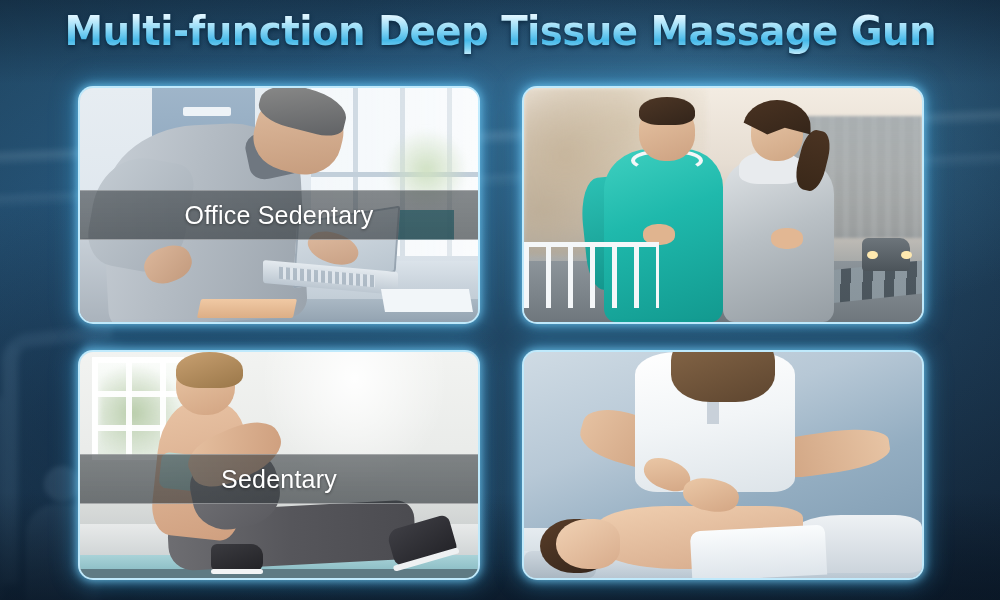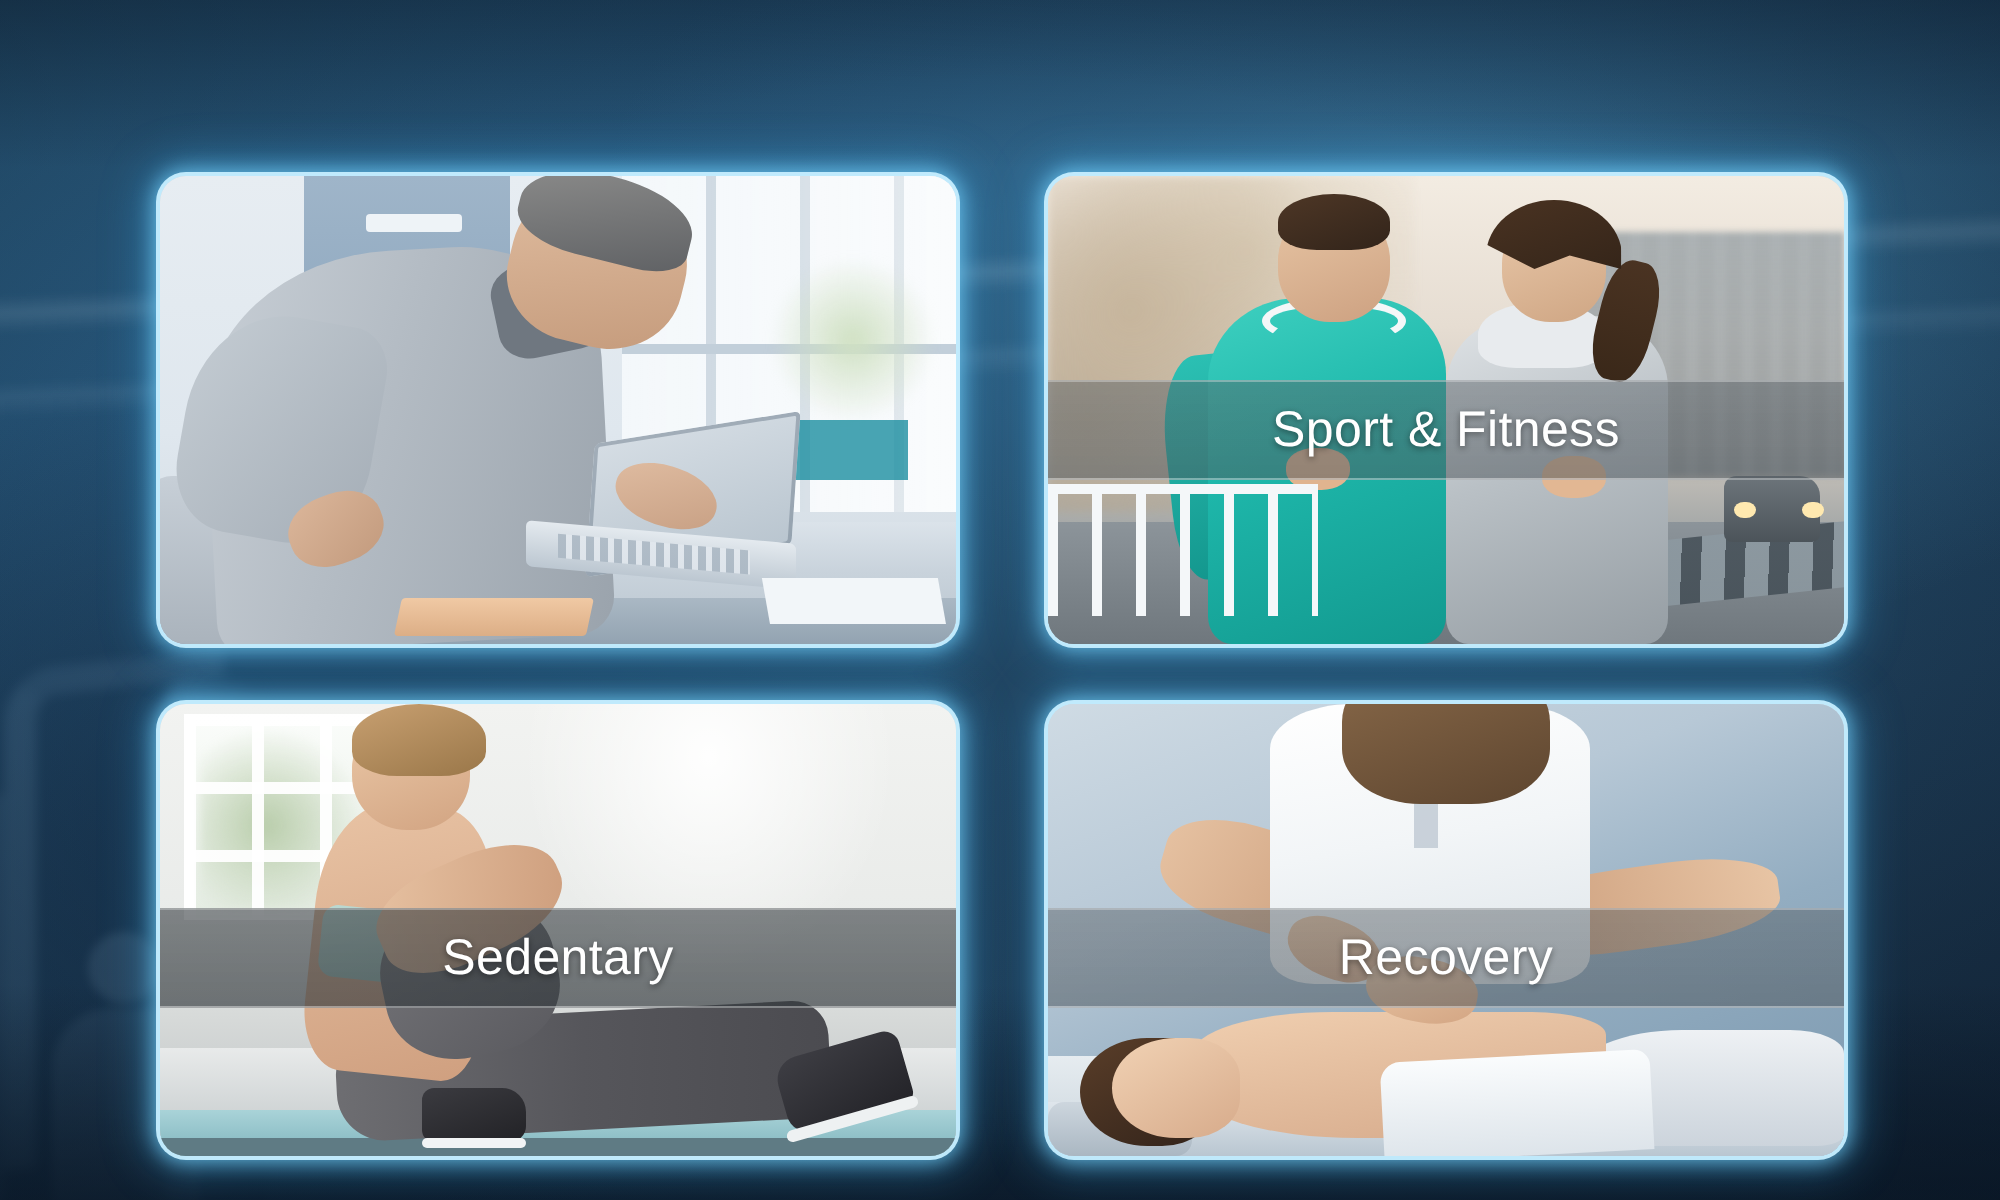--- a/index.html
+++ b/index.html
@@ -395,20 +395,23 @@
     <div class="barrel"></div>
     <div class="neck"></div>
     <div class="grip"></div>
   </div>
   <div class="bg-figure">
     <div class="head"></div>
     <div class="body"></div>
   </div>
   <div class="bg-vignette"></div>
 
+  <div class="title-wrap">
+    <h1 class="title">Multi-function Deep Tissue Massage Gun</h1>
+  </div>
 
   <div class="grid">
 
     <div class="card">
       <div class="photo">
         <div class="p1-wall"></div>
         <div class="p1-window"></div>
         <div class="p1-greens"></div>
         <div class="p1-cabinet"></div>
         <div class="p1-cab-h1"></div>
@@ -423,20 +426,23 @@
         <div class="p1-head"></div>
         <div class="p1-hair"></div>
         <div class="p1-hand"></div>
         <div class="p1-laptop-screen"></div>
         <div class="p1-laptop-base"></div>
         <div class="p1-keys"></div>
         <div class="p1-hand2"></div>
         <div class="p1-folder"></div>
         <div class="p1-paper"></div>
       </div>
+      <div class="caption">
+        <span>Office Sedentary</span>
+      </div>
     </div>
 
     <div class="card">
       <div class="photo">
         <div class="p2-sky"></div>
         <div class="p2-trees"></div>
         <div class="p2-city"></div>
         <div class="p2-road"></div>
         <div class="p2-rail2"></div>
         <div class="p2-car"></div>
@@ -447,23 +453,20 @@
         <div class="p2-m-hair"></div>
         <div class="p2-m-hand"></div>
         <div class="p2-w-leg"></div>
         <div class="p2-w-body"></div>
         <div class="p2-w-hood"></div>
         <div class="p2-w-tail"></div>
         <div class="p2-w-head"></div>
         <div class="p2-w-hair"></div>
         <div class="p2-w-hand"></div>
         <div class="p2-rail"></div>
-      </div>
-      <div class="caption light">
-        <span>Sport &amp; Fitness</span>
       </div>
     </div>
 
     <div class="card">
       <div class="photo">
         <div class="p3-room"></div>
         <div class="p3-window"></div>
         <div class="p3-green"></div>
         <div class="p3-win-grid"></div>
         <div class="p3-glow"></div>
@@ -499,19 +502,16 @@
         <div class="p4-t-armL"></div>
         <div class="p4-t-armR"></div>
         <div class="p4-t-torso"></div>
         <div class="p4-t-placket"></div>
         <div class="p4-t-collar"></div>
         <div class="p4-t-head"></div>
         <div class="p4-t-hair"></div>
         <div class="p4-t-handL"></div>
         <div class="p4-t-handR"></div>
       </div>
-      <div class="caption light">
-        <span>Recovery</span>
-      </div>
     </div>
 
   </div>
 </div>
 
 </body></html>

